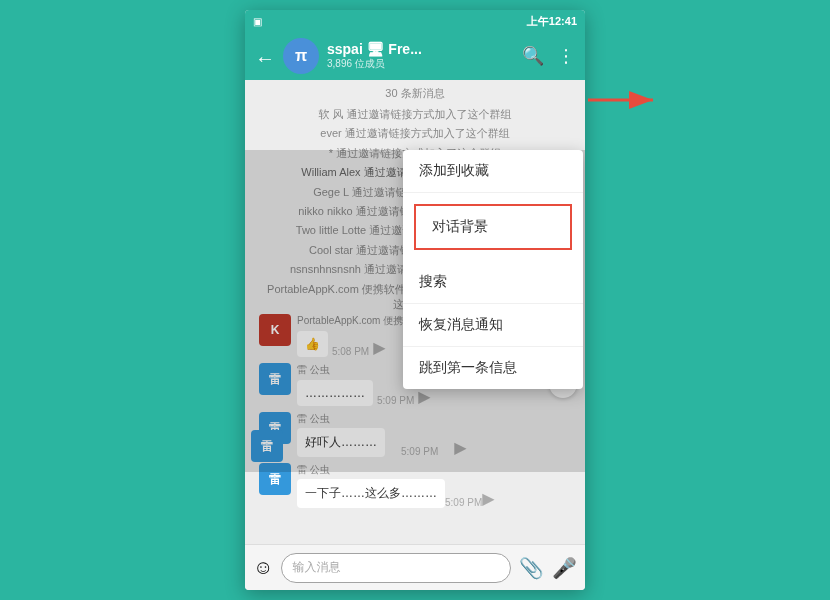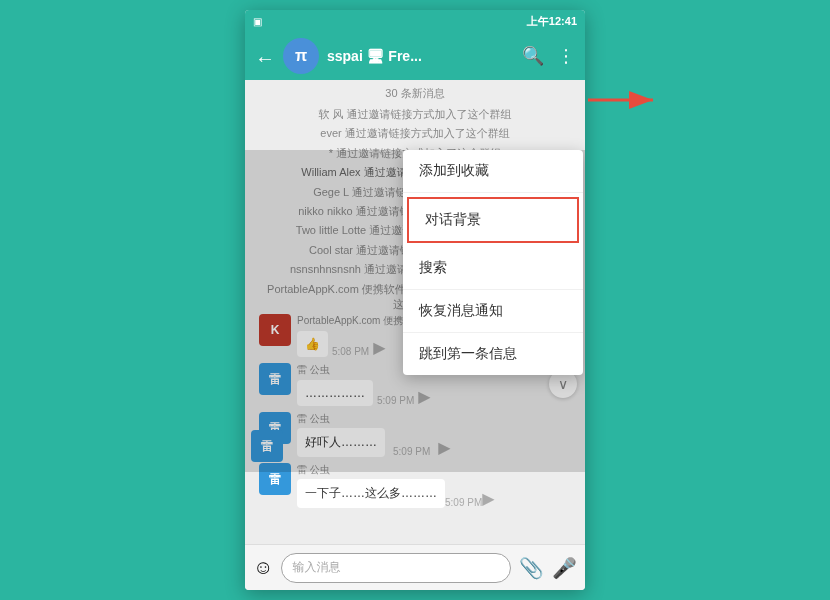--- a/index.html
+++ b/index.html
@@ -226,21 +226,21 @@
       font-size: 14px;
       color: #333;
       cursor: pointer;
       border-bottom: 1px solid #f0f0f0;
     }
     .dropdown-item:last-child { border-bottom: none; }
     .dropdown-item.highlighted {
       border: 2px solid #e74c3c;
       background: white;
       color: #333;
-      margin: 4px;
+      margin: 11px;
     }
 
     
     .red-arrow {
       position: absolute;
       top: 85px;
       right: 162px;
       z-index: 200;
     }
 
@@ -267,20 +267,21 @@
     <div class="status-right">
       <span>上午12:41</span>
     </div>
   </div>
 
   <div class="top-bar">
     <span class="back-arrow">←</span>
     <div class="avatar-circle">π</div>
     <div class="chat-title-area">
       <div class="chat-name">sspai 🖥 Fre...</div>
+      <div class="chat-subtitle">3,896 位成员</div>
     </div>
     <div class="top-bar-icons">
       <span class="top-icon">🔍</span>
       <span class="top-icon">⋮</span>
     </div>
   </div>
 
   <div class="chat-area">
     <div class="new-messages-bar">30 条新消息</div>
 
@@ -316,21 +317,21 @@
           <span class="msg-time">5:09 PM</span>
           <span class="msg-forward">▶</span>
         </div>
       </div>
     </div>
 
     <div class="msg-row">
       <div class="msg-avatar" style="background:#3498db;">雷</div>
       <div class="msg-content">
         <div class="msg-sender">雷 公虫</div>
-        <div style="display:flex;align-items:flex-end;gap:8px;">
+        <div style="display:flex;align-items:flex-end;gap:16px;">
           <div class="msg-bubble">好吓人………</div>
           <span class="msg-time">5:09 PM</span>
           <span class="msg-forward">▶</span>
         </div>
       </div>
     </div>
 
     <div class="msg-row">
       <div class="msg-avatar" style="background:#3498db;position:relative;top:0;">雷</div>
       <div class="msg-content">

